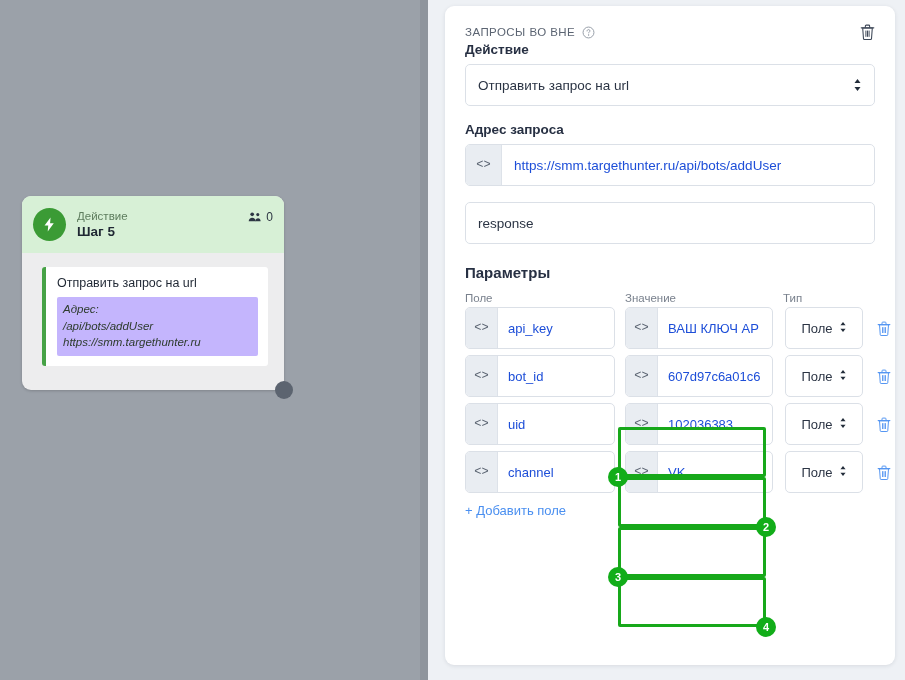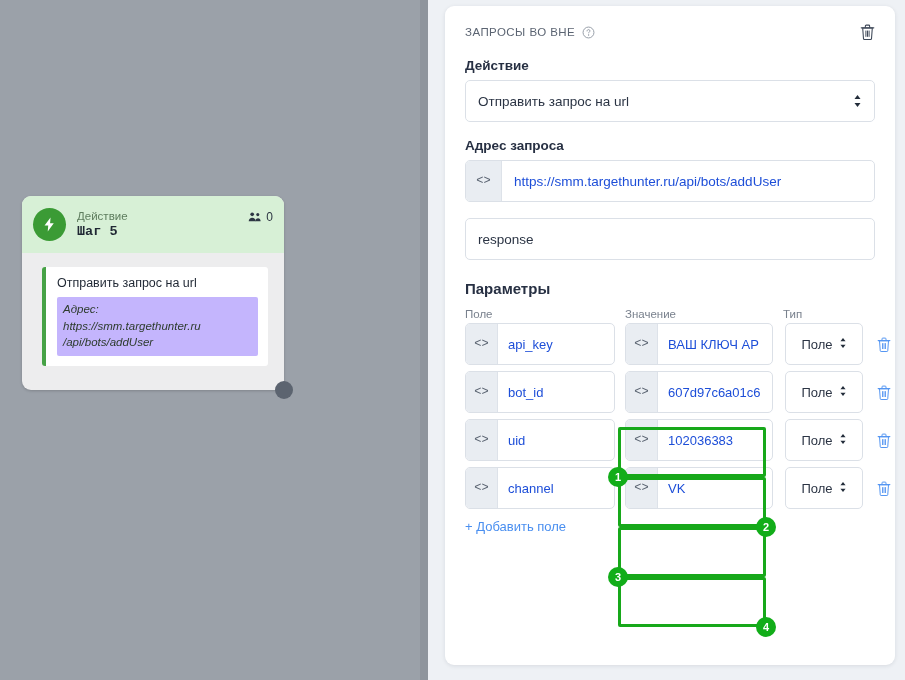--- a/index.html
+++ b/index.html
@@ -42,21 +42,21 @@
   }
   .bolt-circle {
     width: 33px; height: 33px; border-radius: 50%;
     background: #3b9b35;
     display: flex; align-items: center; justify-content: center;
     flex: 0 0 auto;
   }
   .bolt-circle svg { display: block; }
   .head-text { margin-left: 11px; line-height: 1.12; }
   .head-kicker { font-size: 11.5px; color: #5e7d5e; }
-  .head-title { font-size: 13.5px; font-weight: bold; color: #1f2733; margin-top: 2px; font-family: Liberation Mono, monospace; }
+  .head-title { font-size: 13.5px; font-weight: bold; color: #1f2733; margin-top: 2px; }
   .head-count {
     position: absolute; right: 11px; top: 14px;
     display: flex; align-items: center; gap: 4px;
     font-size: 12px; color: #2d3643;
   }
   .head-count svg { display: block; }
 
   .card-body { padding: 14px 16px 0 20px; }
   .action-box {
     background: #ffffff;
@@ -91,21 +91,21 @@
     position: absolute; left: 17px; top: 6px;
     width: 450px; height: 659px;
     background: #fff;
     border-radius: 9px;
     box-shadow: 0 1px 4px rgba(20,30,50,.10);
     padding: 18px 20px 0 20px;
     overflow: hidden;
   }
   .panel-head {
     display: flex; align-items: center;
-    margin-bottom: 18px;
+    margin-bottom: 2px;
   }
   .panel-title {
     font-size: 11.5px; letter-spacing: .45px;
     color: #5b6472; font-weight: normal;
     text-transform: uppercase;
   }
   .help-icon { margin-left: 7px; display: flex; }
   .head-trash { margin-left: auto; display: flex; cursor: pointer; }
 
   .field-label {
@@ -233,22 +233,22 @@
         </span>
         <span>0</span>
       </div>
     </div>
 
     <div class="card-body">
       <div class="action-box">
         <div class="action-title">Отправить запрос на url</div>
         <div class="addr-block">
           <div>Адрес:</div>
+          <div>/api/bots/addUser</div>
           <div>https://smm.targethunter.ru</div>
-          <div>/api/bots/addUser</div>
         </div>
       </div>
     </div>
 
     <div id="connector-dot"></div>
   </div>
 </div>
 
 <div id="scrollbar-strip"></div>
 

